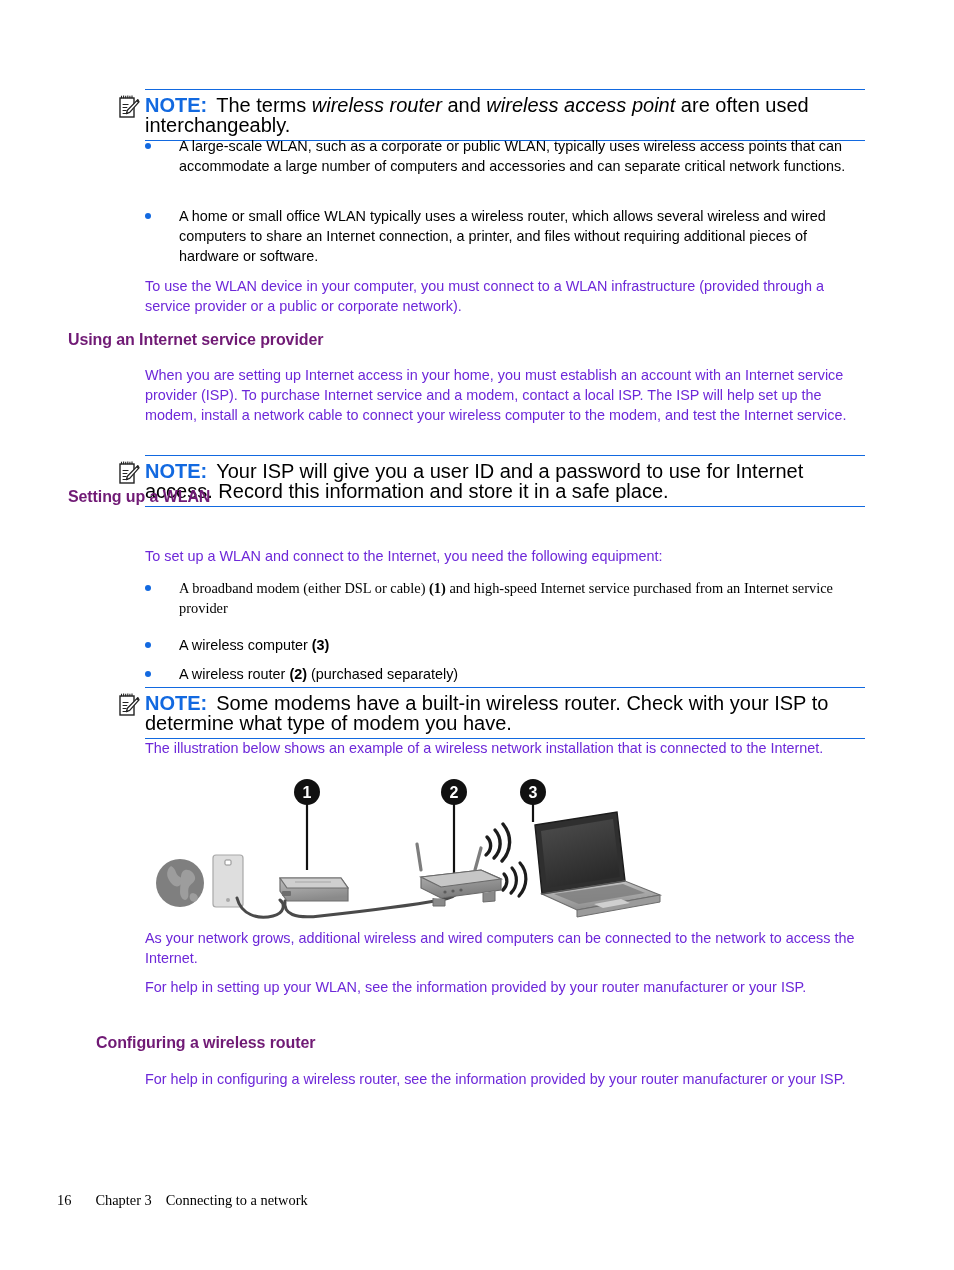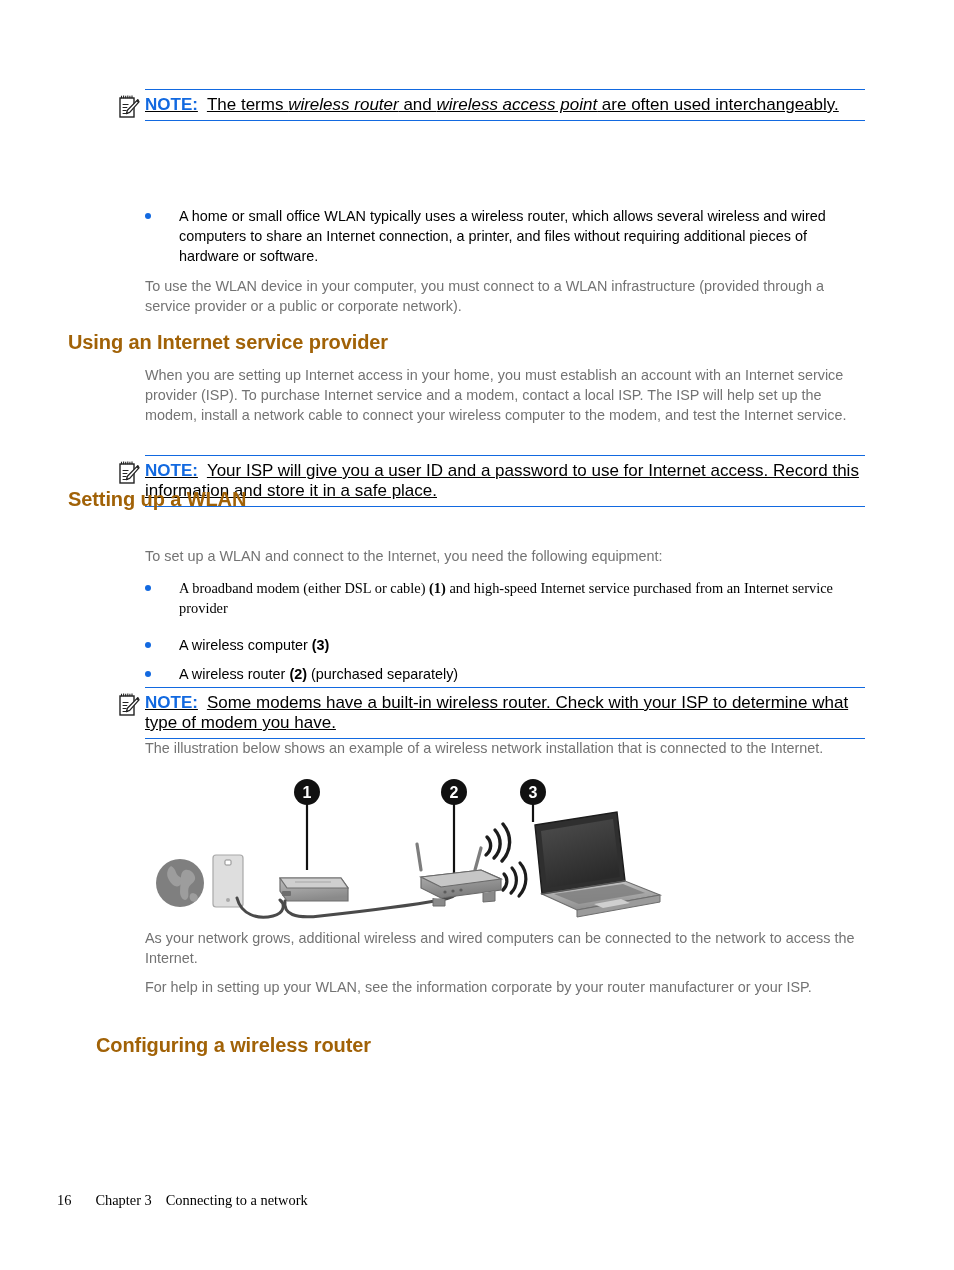--- a/index.html
+++ b/index.html
@@ -20,47 +20,46 @@
     inset: 0;
     width: 954px;
     height: 1270px;
   }
 
   
   .body-text {
     position: absolute;
     font-size: 14.4px;
     line-height: 20px;
-    color: #737373;
+    color: #6d28d9;
     text-align: left;
   }
   .heading {
     position: absolute;
-    font-size: 20px;
+    font-size: 16px;
     font-weight: bold;
-    color: #a16207;
+    color: #701a75;
     letter-spacing: -0.1px;
     white-space: nowrap;
   }
 
   
   .note {
     position: absolute;
     left: 145px;
     width: 720px;
     border-top: 1.5px solid #1269e0;
     border-bottom: 1.5px solid #1269e0;
     padding: 5px 0 5px 0;
     box-sizing: border-box;
   }
   .note-body {
-    font-size: 17px;
+    font-size: 20px;
     line-height: 20px;
     padding-left: 0px;
-    text-decoration: underline;
   }
   .note-label {
     color: #1269e0;
     font-weight: bold;
   }
   .note-icon {
     position: absolute;
     left: -27px;
     top: 5px;
     width: 22px;
@@ -126,20 +125,24 @@
         <path d="M4.6 9.5 H10.5 M4.6 12.5 H9.3 M4.6 15.5 H8.6 M4.6 18.5 H10" stroke="#222222" stroke-width="1.1"></path>
         <path d="M19.8 4.6 L9.4 15.2 L8.4 18.6 L11.7 17.4 L21.0 6.9 Z" fill="#ffffff" stroke="#222222" stroke-width="1.3" stroke-linejoin="round"></path>
         <path d="M18.7 5.8 L20.0 7.1" stroke="#222222" stroke-width="1.1"></path>
       </svg>
     </span>
     <div class="note-body">
       <span class="note-label">NOTE:</span><span class="sp"></span><span>The terms </span><i class="em">wireless router</i><span> and </span><i class="em">wireless access point</i><span> are often used interchangeably.</span>
     </div>
   </div>
 
+  <div class="bullet-row" style="left:145px; top:136px; width:718px;">
+    <span class="bullet-dot"></span>
+    <span class="bullet-text">A large-scale WLAN, such as a corporate or public WLAN, typically uses wireless access points that can accommodate a large number of computers and accessories and can separate critical network functions.</span>
+  </div>
 
   <div class="bullet-row" style="left:145px; top:206px; width:718px;">
     <span class="bullet-dot"></span>
     <span class="bullet-text">A home or small office WLAN typically uses a wireless router, which allows several wireless and wired computers to share an Internet connection, a printer, and files without requiring additional pieces of hardware or software.</span>
   </div>
 
   <div class="body-text" style="left:145px; top:276px; width:700px;">To use the WLAN device in your computer, you must connect to a WLAN infrastructure (provided through a service provider or a public or corporate network).</div>
 
   <div class="heading" style="left:68px; top:331px;">Using an Internet service provider</div>
 
@@ -301,22 +304,23 @@
       </g>
       <g>
         <circle cx="388" cy="14" r="13" fill="#111111"></circle>
         <text x="388" y="20" text-anchor="middle" fill="#ffffff" font-family="Liberation Sans, sans-serif" font-size="16" font-weight="bold">3</text>
       </g>
     </svg>
   </div>
 
   <div class="body-text" style="left:145px; top:928px; width:720px;">As your network grows, additional wireless and wired computers can be connected to the network to access the Internet.</div>
 
-  <div class="body-text" style="left:145px; top:977px; width:715px;">For help in setting up your WLAN, see the information corporate by your router manufacturer or your ISP.</div>
+  <div class="body-text" style="left:145px; top:977px; width:715px;">For help in setting up your WLAN, see the information provided by your router manufacturer or your ISP.</div>
 
   <div class="heading" style="left:68px; top:1034px;margin-left:28px;">Configuring a wireless router</div>
 
+  <div class="body-text" style="left:145px; top:1069px; width:720px;">For help in configuring a wireless router, see the information provided by your router manufacturer or your ISP.</div>
 
   <div class="footer">
     <span class="pg">16</span><span class="ch">Chapter 3</span><span>Connecting to a network</span>
   </div>
 
 </div>
 
 </body></html>

